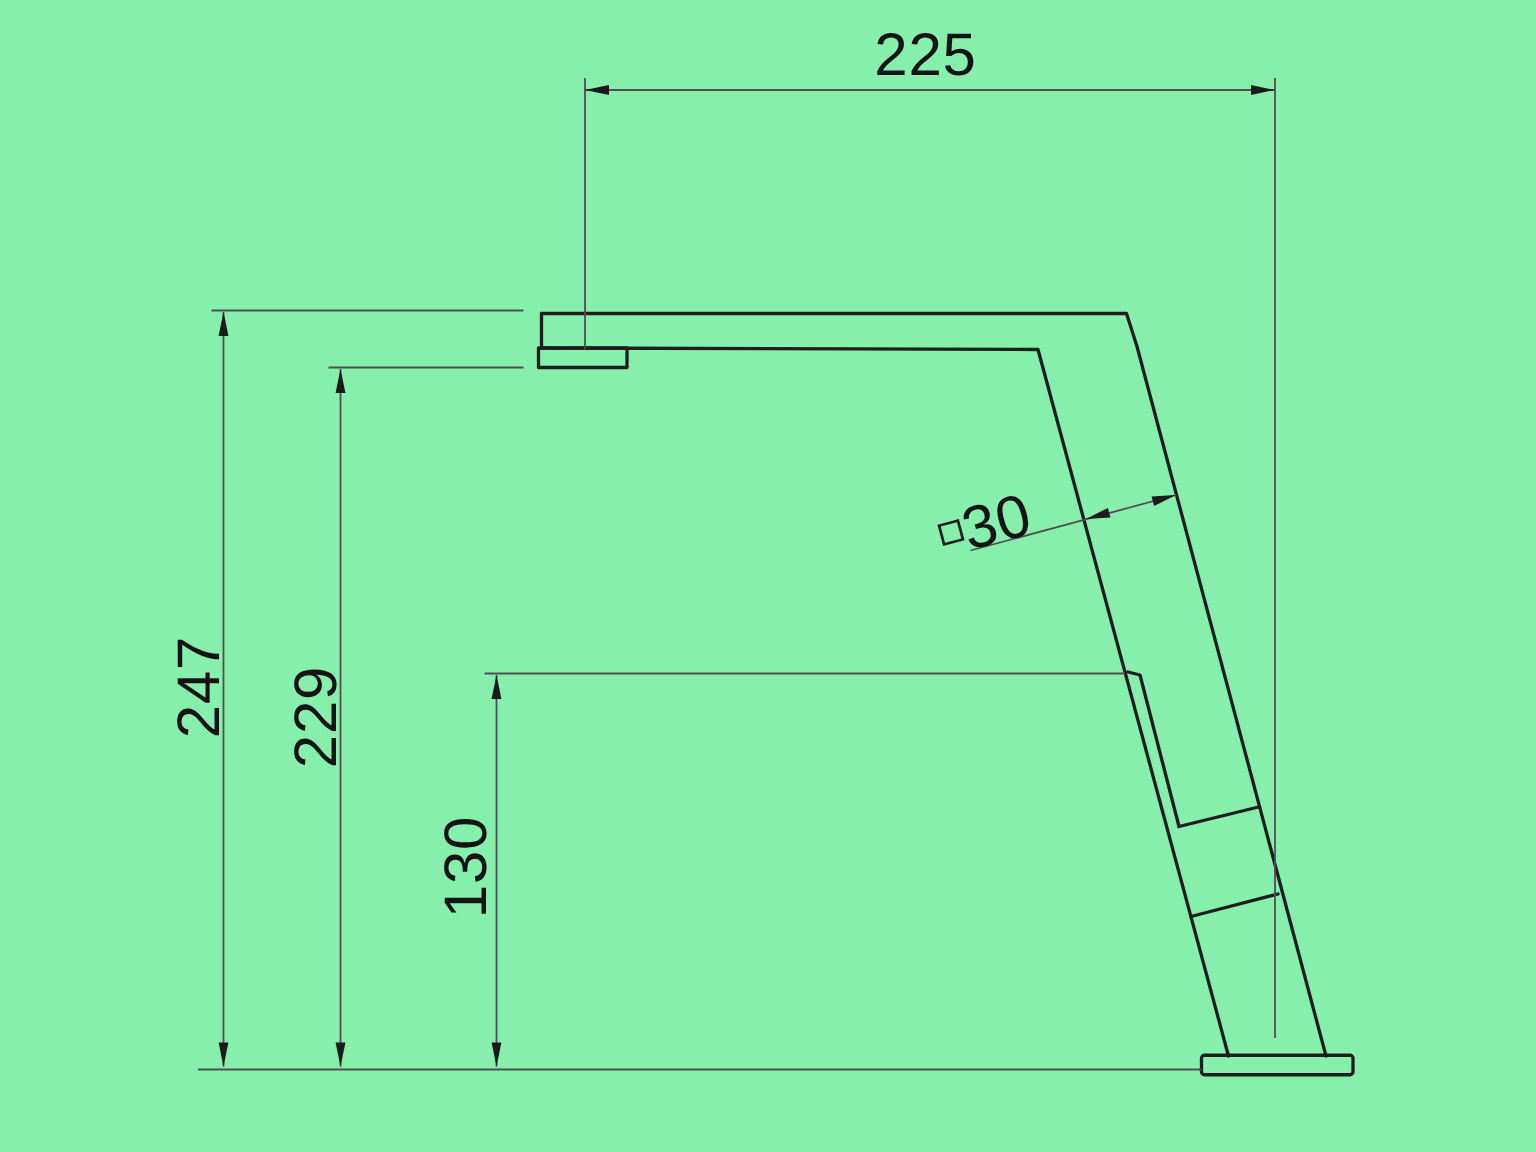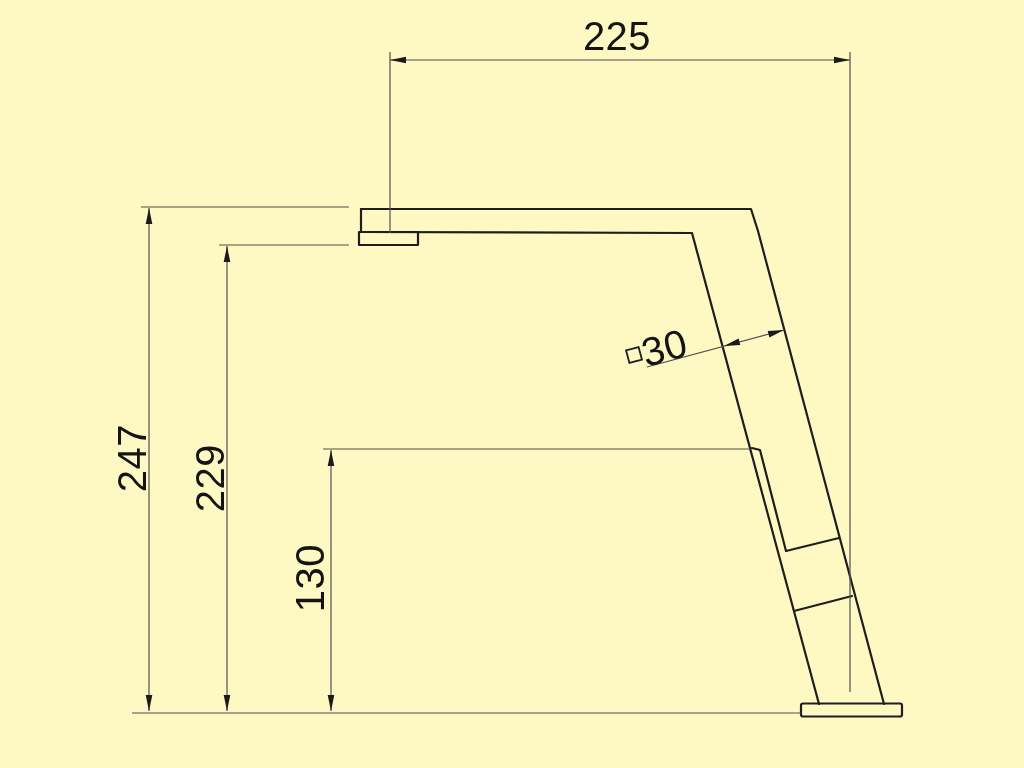--- a/index.html
+++ b/index.html
@@ -7,21 +7,21 @@
     padding: 0;
     background: #ffffff;
     width: 1024px;
     height: 768px;
     overflow: hidden;
   }
   .canvas {
     position: relative;
     width: 1024px;
     height: 768px;
-    background: #fef9c3;
+    background: #86efac;
   }
   svg { display: block; }
   .outline {
     stroke: #1e1e1e;
     stroke-width: 2.2;
     fill: none;
     stroke-linejoin: round;
     stroke-linecap: round;
   }
   .dimline {

